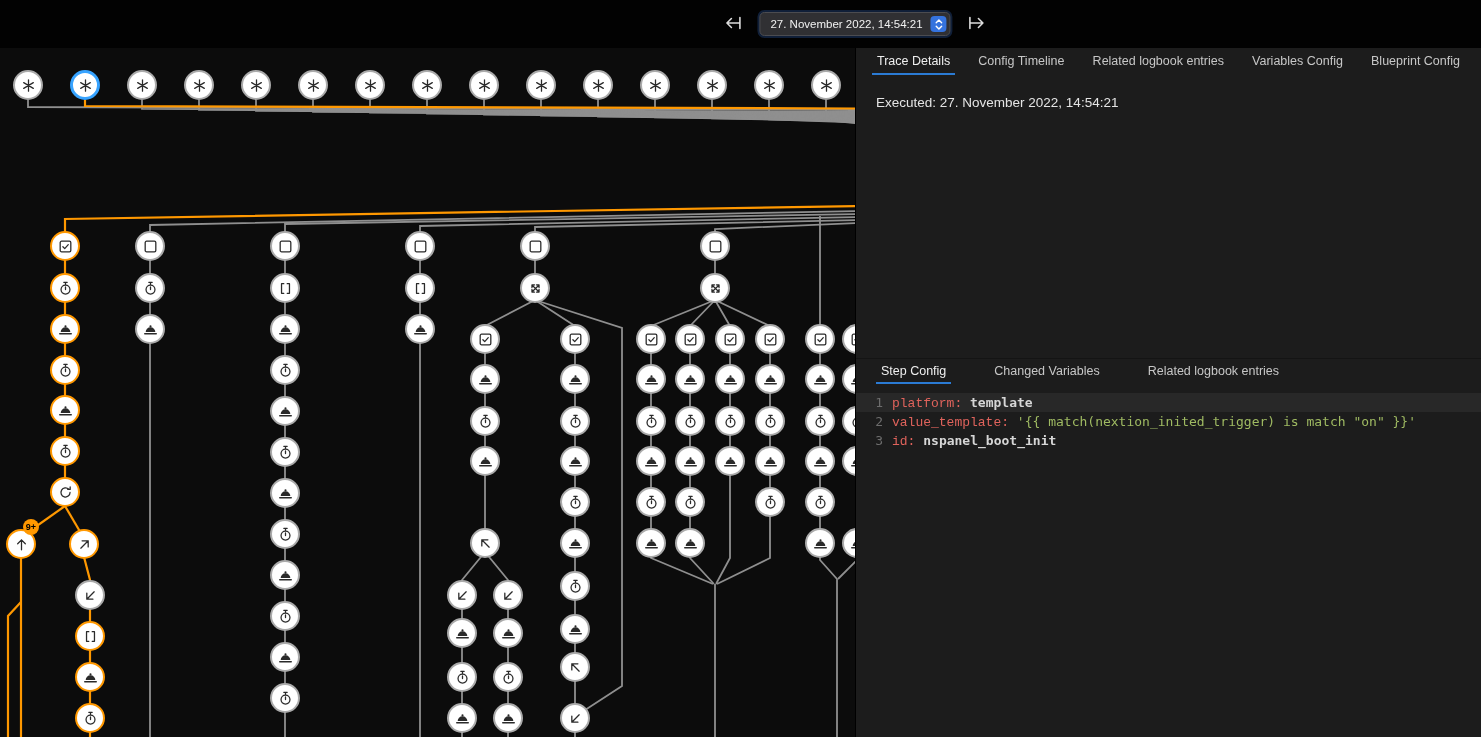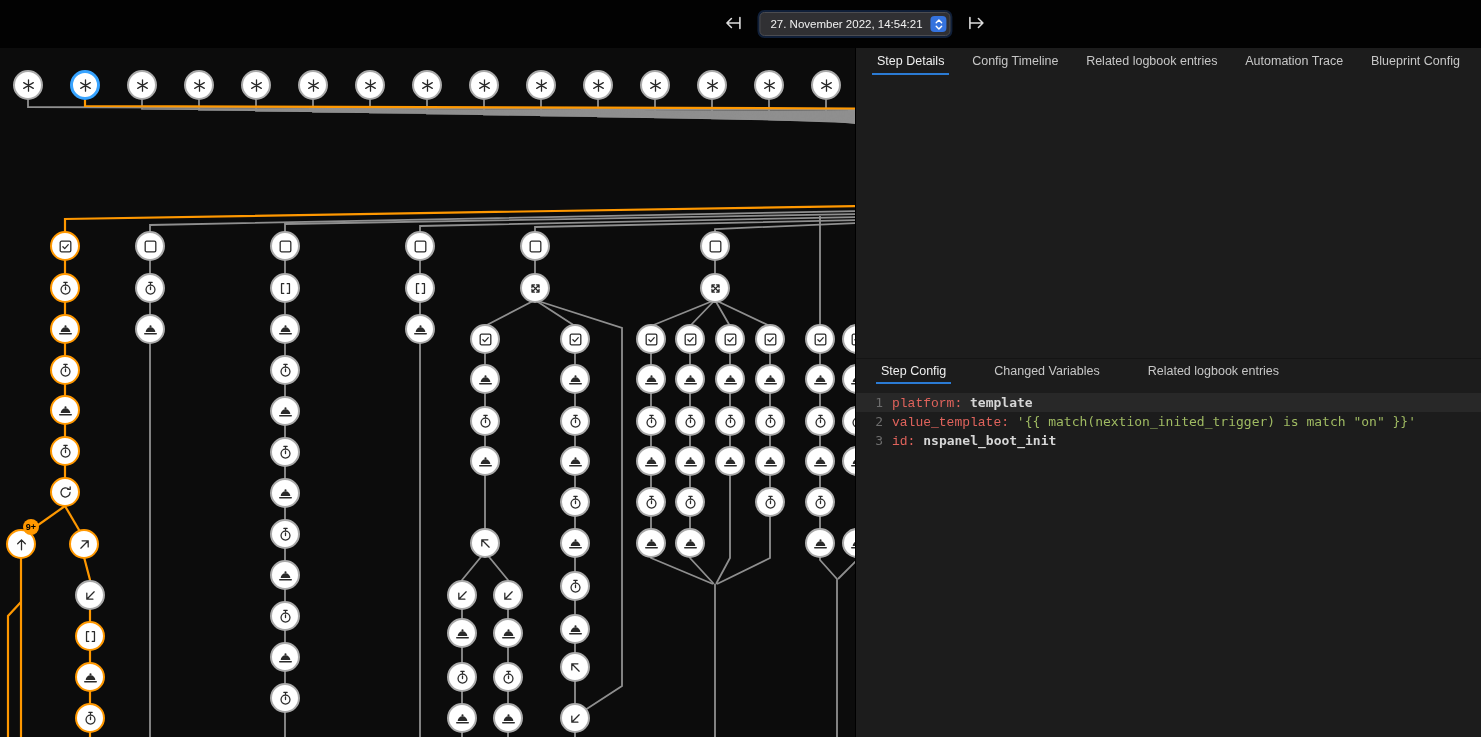--- a/index.html
+++ b/index.html
@@ -738,26 +738,27 @@
             <circle cx="12" cy="7.6" r="1.5" fill="currentColor" stroke="none"></circle>
             <path d="M3.8 18h16.4"></path>
           </svg>
         </div>
         <div class="badge" style="left: 23px; top: 519px;">9+</div>
       </div>
   </div>
 
   <div class="right-panel">
     <div class="tabbar" id="detail-tabs">
-        <div class="tab active">Step Details</div>
+        <div class="tab active">Trace Details</div>
         <div class="tab">Config Timeline</div>
         <div class="tab">Related logbook entries</div>
-        <div class="tab">Automation Trace</div>
+        <div class="tab">Variables Config</div>
         <div class="tab">Blueprint Config</div>
       </div>
+    <div class="executed">Executed: 27. November 2022, 14:54:21</div>
 
     <div class="bottom-section">
       <div class="tabbar" id="config-tabs">
           <div class="tab active">Step Config</div>
           <div class="tab">Changed Variables</div>
           <div class="tab">Related logbook entries</div>
         </div>
       <div class="code-editor" id="code-lines">
           <div class="code-row active">
             <span class="gutter">1</span>

